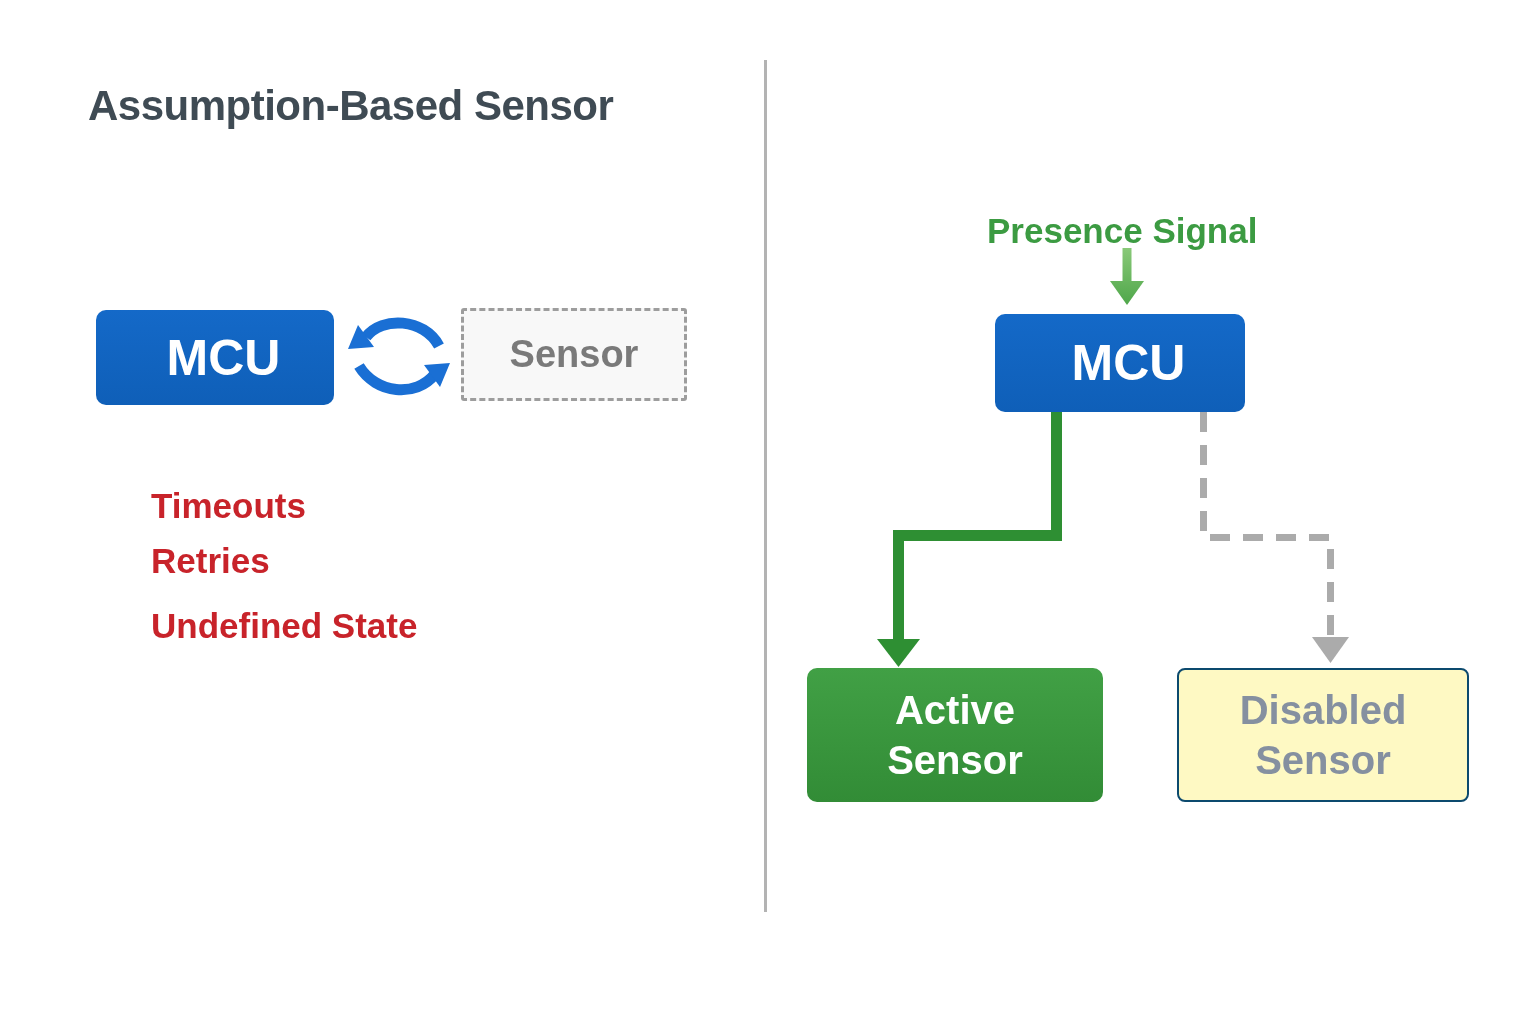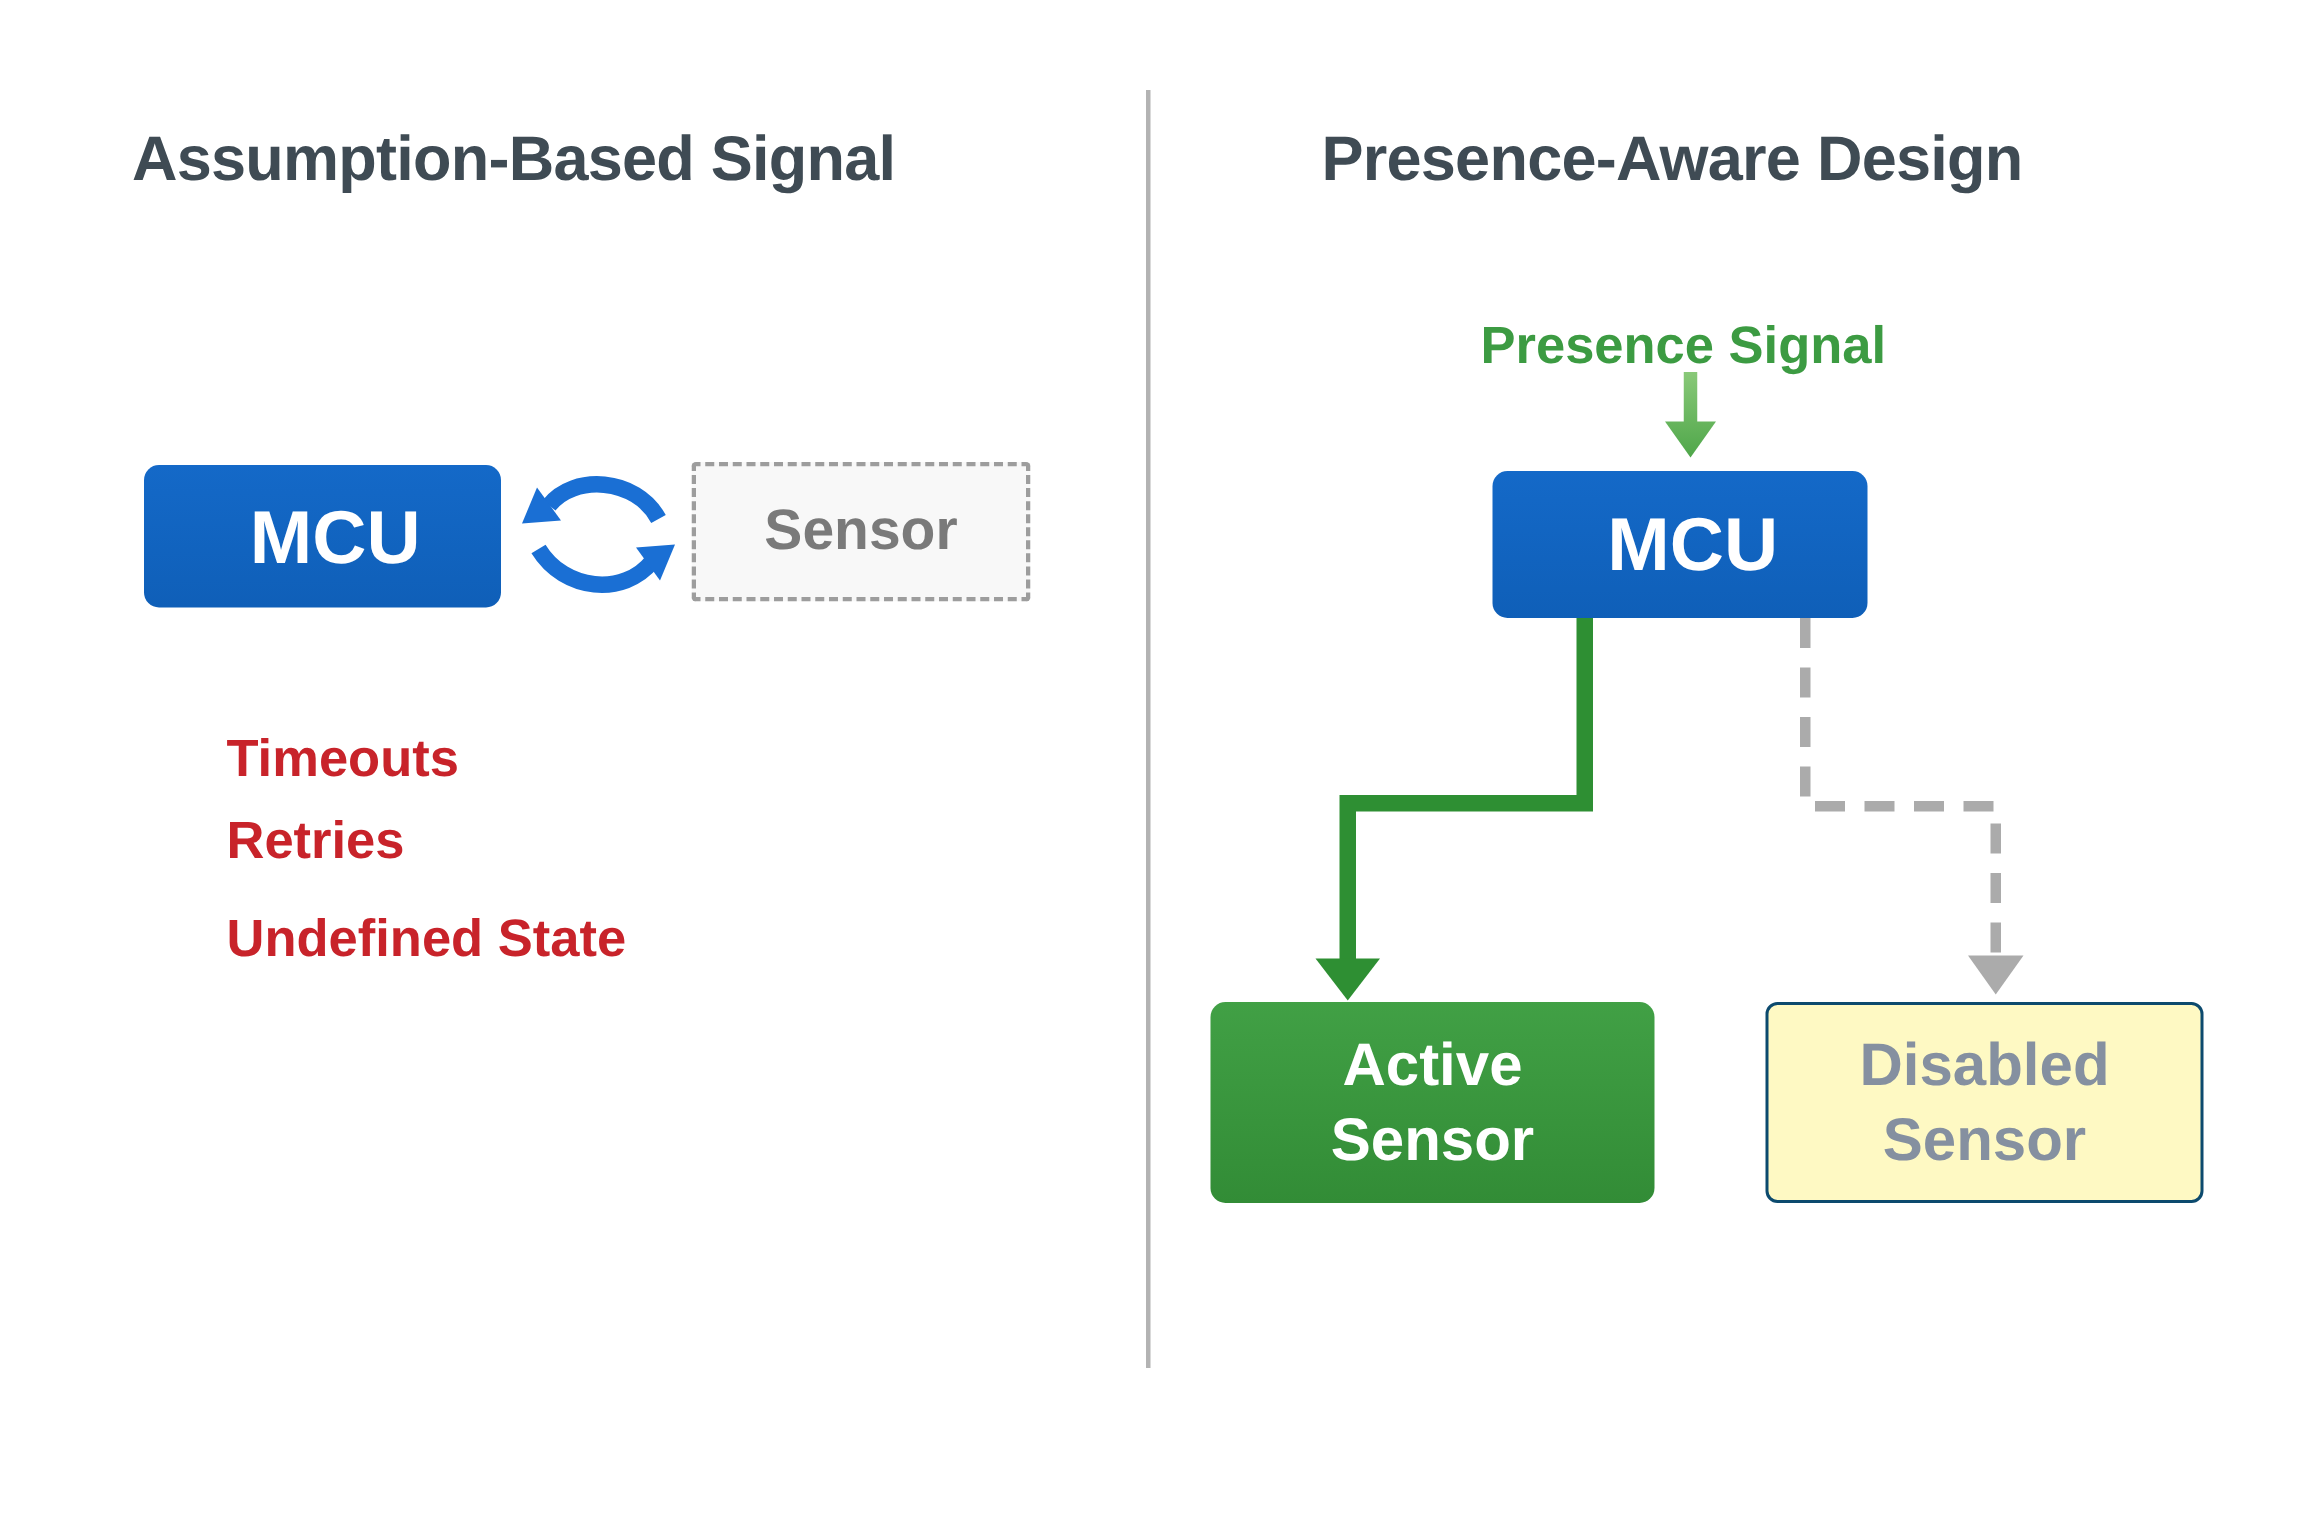--- a/index.html
+++ b/index.html
@@ -63,21 +63,21 @@
       <path d="M1056.5 410 V 535.5 H 898.5 V 641" stroke="#2e8f33" stroke-width="11" fill="none"></path>
       <polygon points="877,639 920,639 898.5,667" fill="#2e8f33"></polygon>
     </g>
 
     <g>
       <path d="M1203.5 412 V 537.5 H 1330.5 V 635" stroke="#ababab" stroke-width="7" fill="none" stroke-dasharray="20 13"></path>
       <polygon points="1312,637 1349,637 1330.5,663" fill="#ababab"></polygon>
     </g>
   </svg>
 
-  <div class="abs panel-title" style="left:88px;top:82px;">Assumption-Based Signal</div>
+  <div class="abs panel-title" style="left:88px;top:82px;">Assumption-Based Sensor</div>
 
   <div class="box mcu-box" style="left:96px;top:310px;width:238px;height:95px;">
     <span>MCU</span>
   </div>
 
   <svg class="abs" style="left:336px;top:306px;" width="126" height="102" viewBox="0 0 126 102">
     <path d="M103 40 C 88 12, 46 10, 30 31" stroke="#1a6fd4" stroke-width="11" fill="none"></path>
     <path d="M12,43 L38,41 L22,19 Z" fill="#1a6fd4"></path>
     <path d="M23 60 C 40 88, 80 92, 99 68" stroke="#1a6fd4" stroke-width="11" fill="none"></path>
     <path d="M114,57 L88,59 L104,81 Z" fill="#1a6fd4"></path>
@@ -86,21 +86,20 @@
   <div class="box sensor-box" style="left:461px;top:308px;width:226px;height:93px;">
     <span>Sensor</span>
   </div>
 
   <div class="issue" style="left:151px;top:466px;">Timeouts</div>
   <div class="issue" style="left:151px;top:521px;">Retries</div>
   <div class="issue" style="left:151px;top:586px;">Undefined State</div>
 
   <div class="abs divider" style="left:764px;top:60px;width:3px;height:852px;"></div>
 
-  <div class="abs panel-title" style="left:881px;top:82px;">Presence-Aware Design</div>
 
   <div class="abs presence-label" style="left:987px;top:198px;">Presence Signal</div>
 
   <div class="box mcu-box" style="left:995px;top:314px;width:250px;height:98px;">
     <span>MCU</span>
   </div>
 
   <div class="box active-box" style="left:807px;top:668px;width:296px;height:134px;">
     <span>Active
 Sensor</span>

